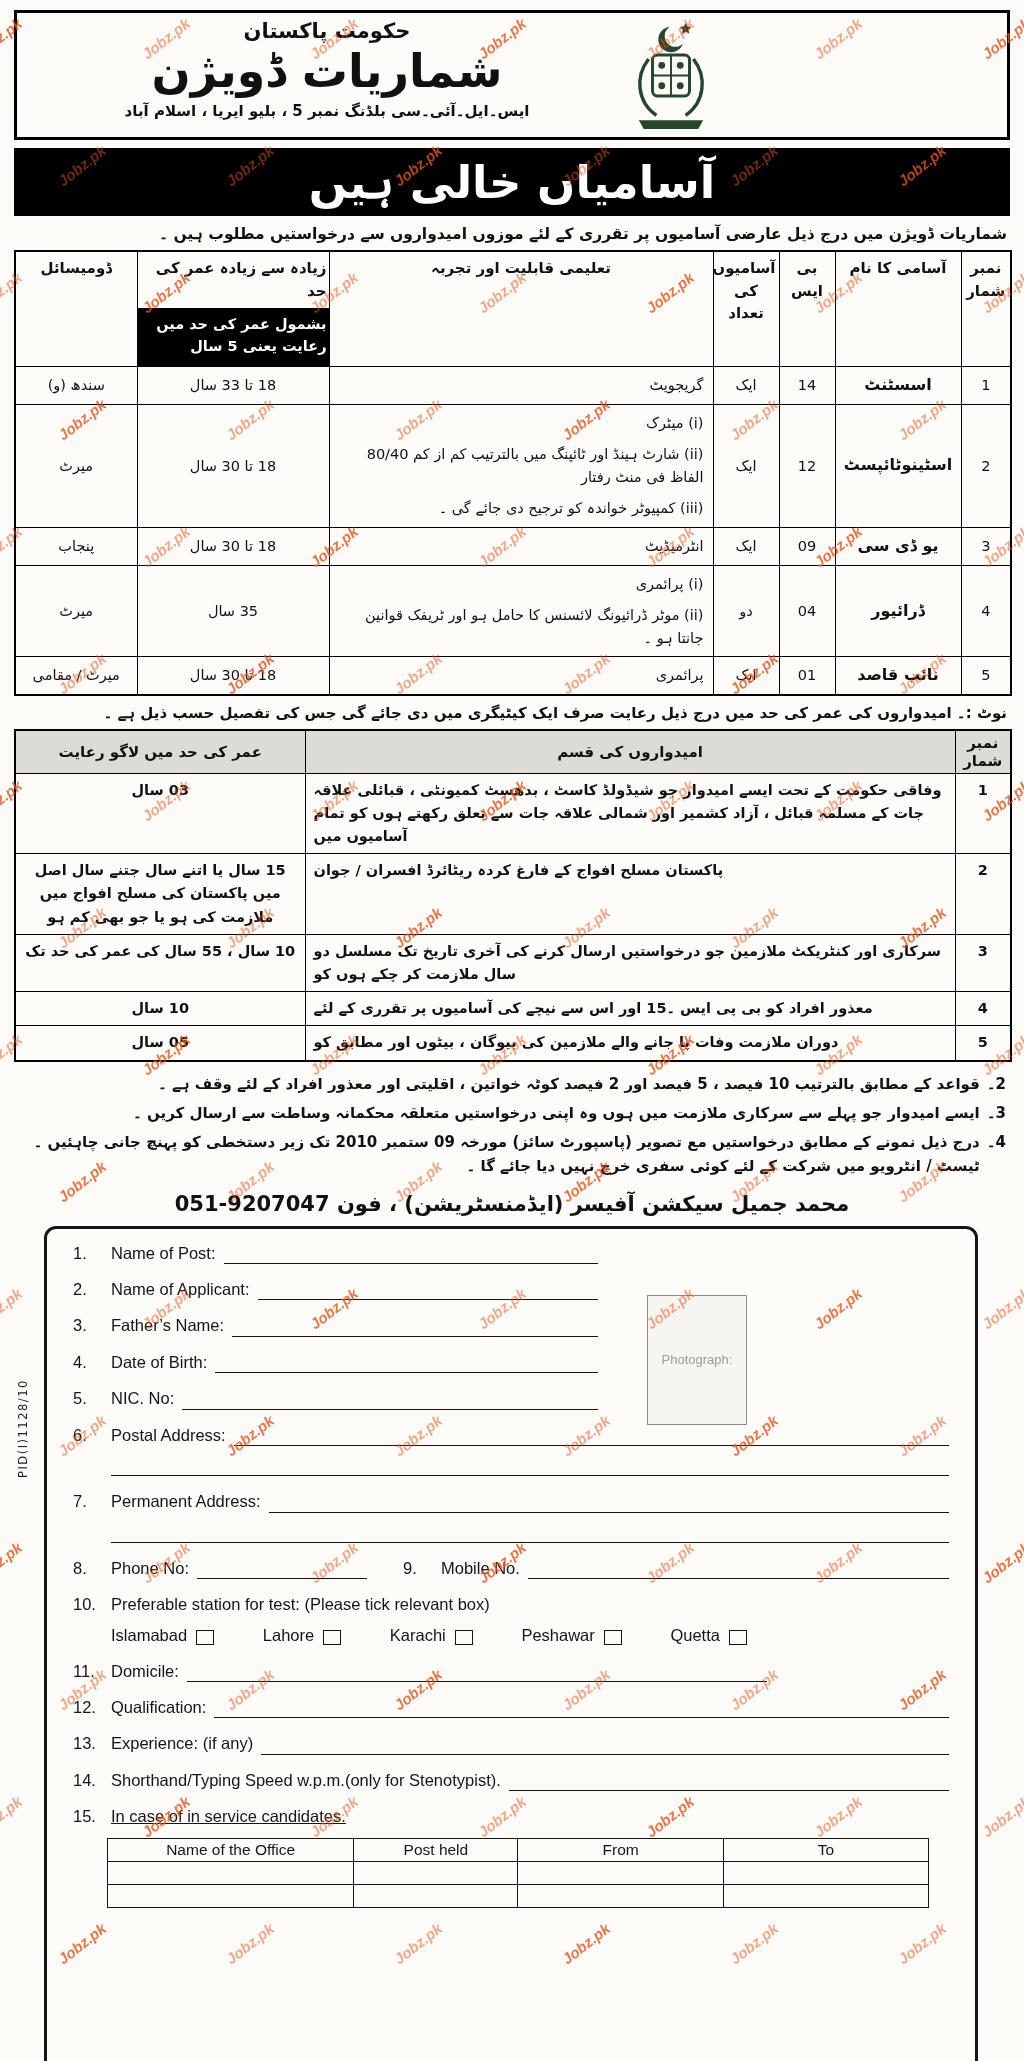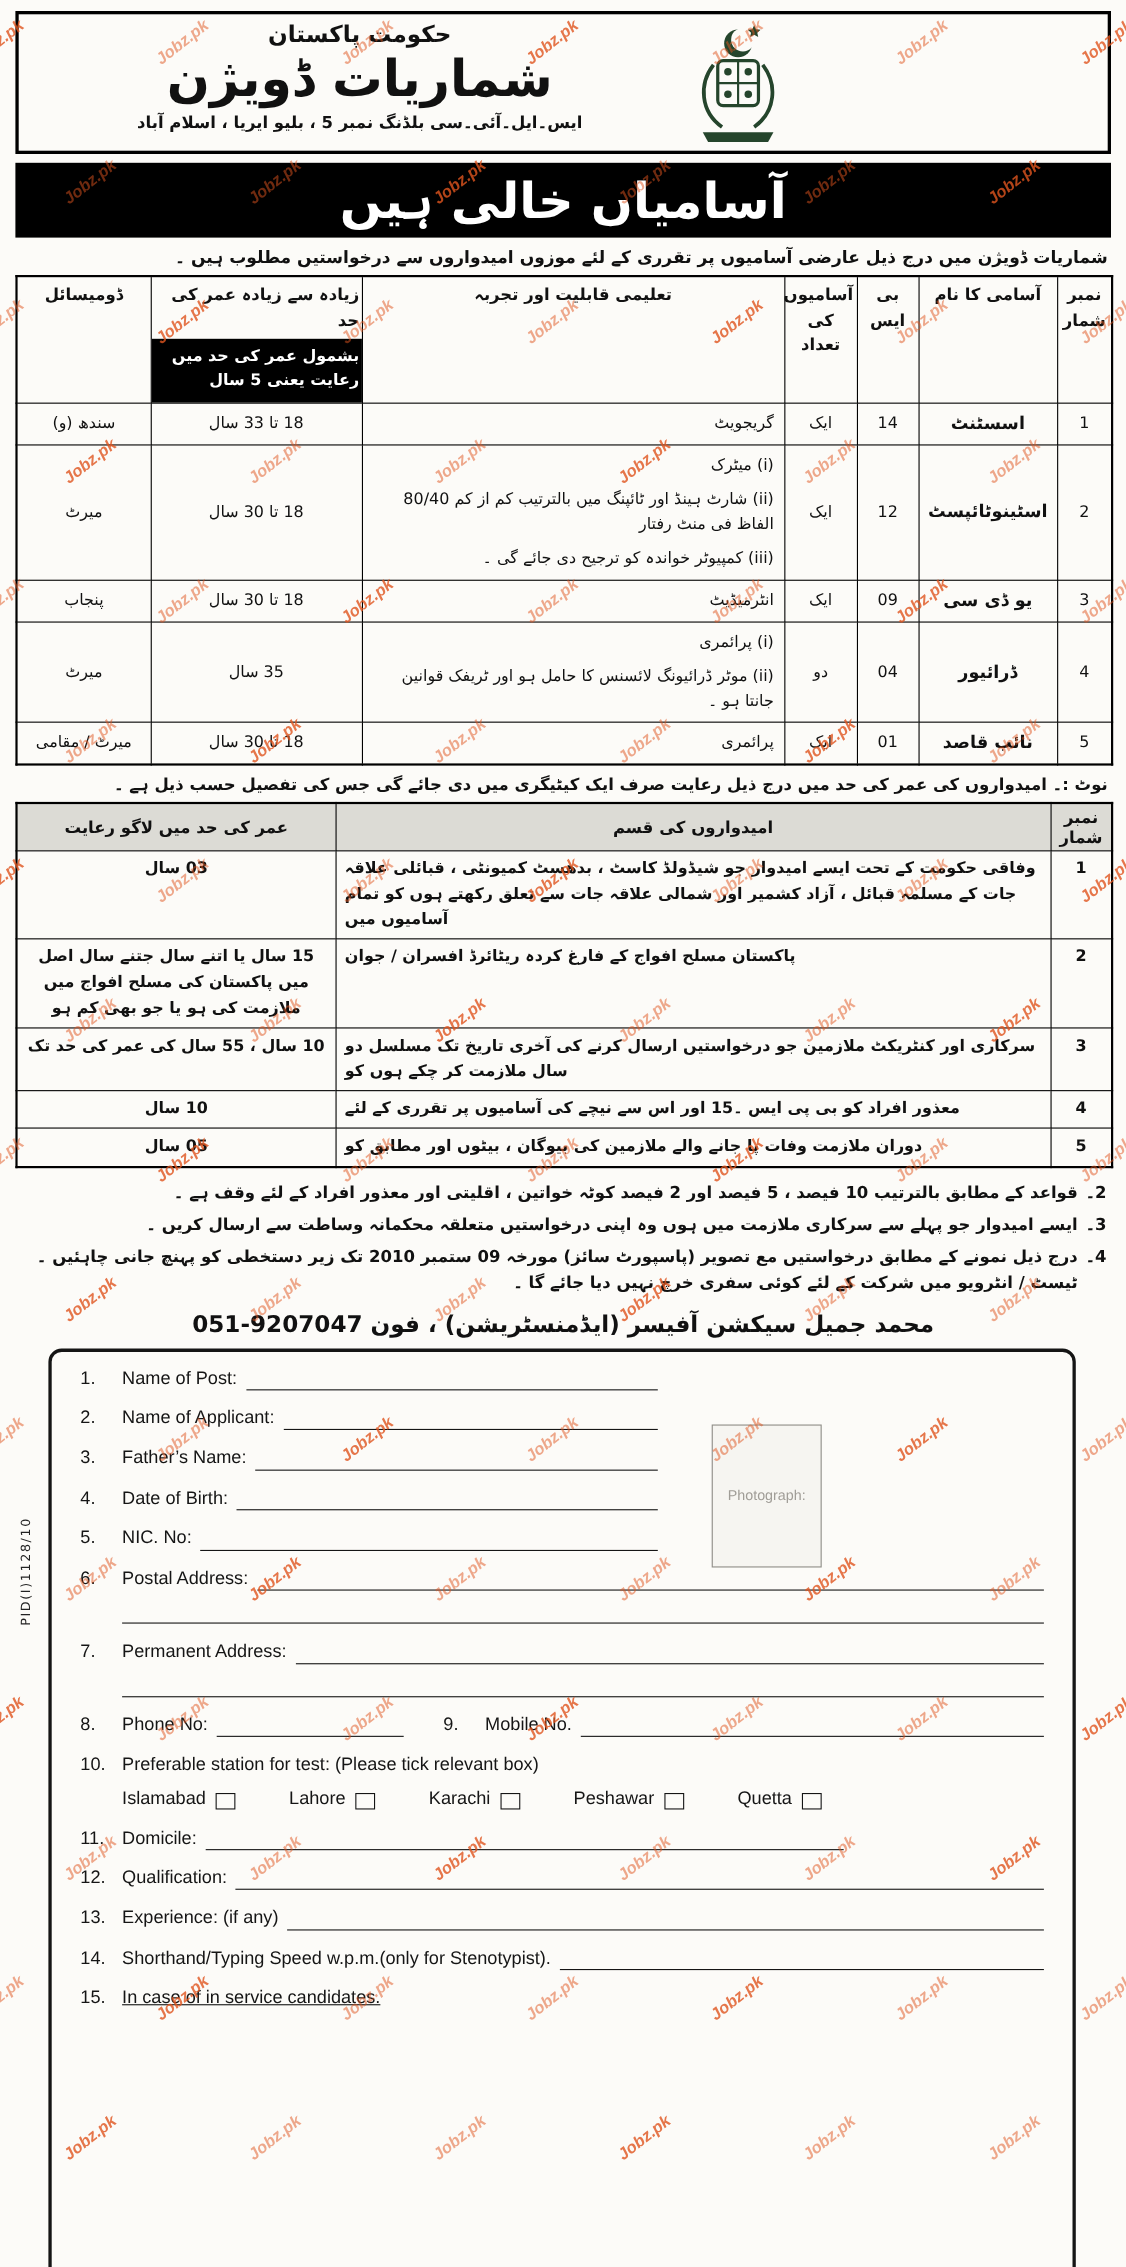--- a/index.html
+++ b/index.html
@@ -389,20 +389,44 @@
       <div class="frow">
         <span class="fno">14.</span>
         <span class="flabel">Shorthand/Typing Speed w.p.m.(only for Stenotypist).</span>
         <span class="fill"></span>
       </div>
       <div class="frow" style="margin-bottom:8px">
         <span class="fno">15.</span>
         <span class="flabel u">In case of in service candidates.</span>
       </div>
 
+      <table class="stable">
+        <thead>
+          <tr>
+            <th style="width:30%">Name of the Office</th>
+            <th style="width:20%">Post held</th>
+            <th style="width:25%">From</th>
+            <th style="width:25%">To</th>
+          </tr>
+        </thead>
+        <tbody>
+          <tr>
+            <td></td>
+            <td></td>
+            <td></td>
+            <td></td>
+          </tr>
+          <tr>
+            <td></td>
+            <td></td>
+            <td></td>
+            <td></td>
+          </tr>
+        </tbody>
+      </table>
 
       <div class="form-bottom">
         
         
       </div>
     </div>
 
   </div>
 
   <div class="pid">PID(I)1128/10</div>

